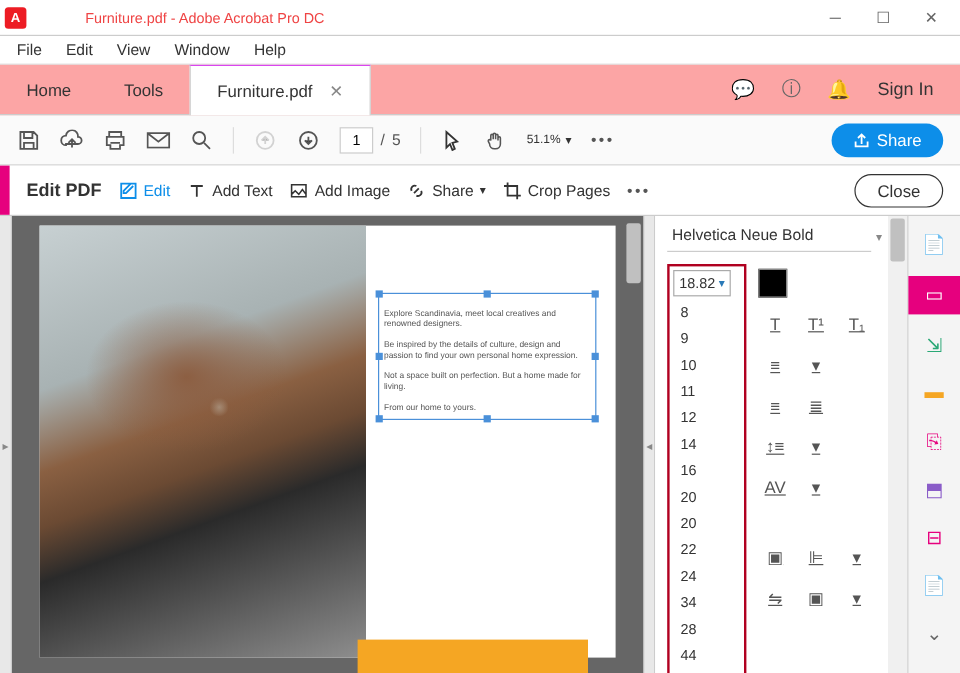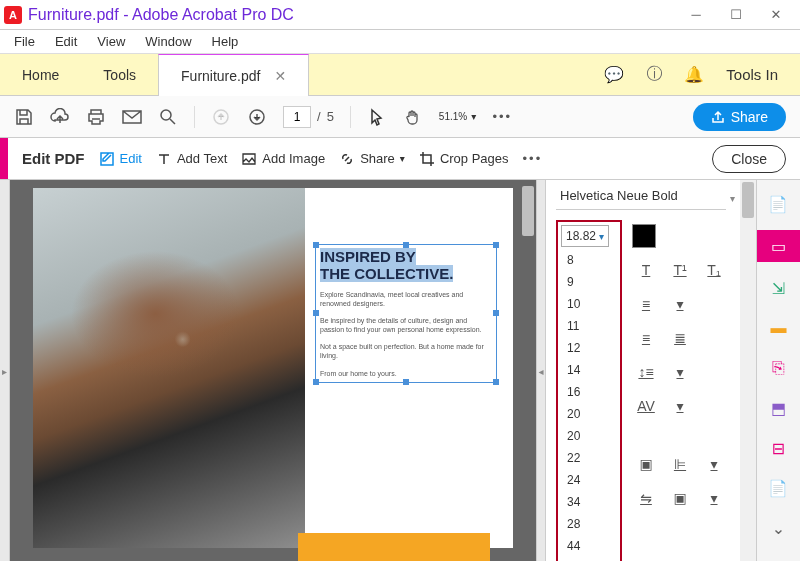--- a/index.html
+++ b/index.html
@@ -1,26 +1,26 @@
 <!DOCTYPE html>
 <html><head>
 <meta charset="utf-8">
 <style>
 * { box-sizing: border-box; margin: 0; padding: 0; font-family: "Segoe UI", Arial, sans-serif; }
 body { width: 800px; height: 561px; background: #fff; overflow: hidden; font-size: 13px; color: #333; }
 
 .titlebar { height: 30px; display: flex; align-items: center; padding: 0 4px; border-bottom: 1px solid #ccc; }
 .titlebar .logo { width: 18px; height: 18px; background: #ed1c24; border-radius: 3px; display:flex; align-items:center; justify-content:center; color:#fff; font-size:11px; font-weight:bold; margin-right:6px; }
-.titlebar .title { flex:1; font-size:16px; color:#6d28d9; }
+.titlebar .title { flex:1; font-size:12px; color:#ef4444;margin-left:43px; }
 .winbtn { width:40px; height:30px; display:flex; align-items:center; justify-content:center; color:#666; }
 
 .menubar { height:24px; display:flex; align-items:center; gap:4px; padding:0 6px; border-bottom:1px solid #ddd; font-size:13px; }
 .menubar .mi { padding:2px 8px; }
 
-.tabbar { height:42px; display:flex; align-items:center; background:#fef9c3; border-bottom:1px solid #ccc; position:relative; }
+.tabbar { height:42px; display:flex; align-items:center; background:#fca5a5; border-bottom:1px solid #ccc; position:relative; }
 .tabbar .tab { height:42px; padding:0 22px; display:flex; align-items:center; font-size:14px; color:#333; }
 .tabbar .tab.home { color:#333; }
 .tabbar .tab.active { background:#fff; border-top:1px solid #d946ef; border-left:1px solid #ccc; border-right:1px solid #ccc; margin-bottom:-1px; position:relative; }
 .tabbar .tab .close { margin-left:14px; color:#888; }
 .tabbar .right { margin-left:auto; display:flex; align-items:center; gap:22px; padding-right:22px; }
 .tabbar .right .ic { color:#666; font-size:16px; }
 
 .toolbar { height:42px; display:flex; align-items:center; gap:16px; padding:0 14px; border-bottom:1px solid #ccc; background:#fafafa; }
 .toolbar .ic { width:20px; color:#555; display:flex; align-items:center; justify-content:center; }
 .toolbar .sep { width:1px; height:22px; background:#ddd; }
@@ -94,21 +94,21 @@
   <div class="tab home">Home</div>
   <div class="tab">Tools</div>
   <div class="tab active">
     <span>Furniture.pdf</span>
     <span class="close">✕</span>
   </div>
   <div class="right">
     <span class="ic">💬</span>
     <span class="ic">ⓘ</span>
     <span class="ic">🔔</span>
-    <span style="font-size:15px;">Tools In</span>
+    <span style="font-size:15px;">Sign In</span>
   </div>
 </div>
 
 <div class="toolbar">
   <span class="ic">
       <svg width="18" height="18" viewBox="0 0 18 18">
         <path fill="none" stroke="#555" stroke-width="1.5" d="M2 2h11l3 3v11H2z M5 2v5h7V2 M5 16v-5h8v5"></path>
       </svg>
     </span>
   <span class="ic">
@@ -223,24 +223,20 @@
       <div class="textcol">
         <div class="textbox">
           <div class="handle" style="top:-3px;left:-3px;"></div>
             <div class="handle" style="top:-3px;left:50%;margin-left:-3px;"></div>
             <div class="handle" style="top:-3px;right:-3px;"></div>
           <div class="handle" style="top:50%;left:-3px;margin-top:-3px;"></div>
             <div class="handle" style="top:50%;right:-3px;margin-top:-3px;"></div>
           <div class="handle" style="bottom:-3px;left:-3px;"></div>
             <div class="handle" style="bottom:-3px;left:50%;margin-left:-3px;"></div>
             <div class="handle" style="bottom:-3px;right:-3px;"></div>
-          <div class="h1">
-            <span>INSPIRED BY</span><br>
-            <span>THE COLLECTIVE.</span>
-          </div>
           <div class="bodytxt">Explore Scandinavia, meet local creatives and renowned designers.</div>
           <div class="bodytxt">Be inspired by the details of culture, design and passion to find your own personal home expression.</div>
           <div class="bodytxt">Not a space built on perfection. But a home made for living.</div>
           <div class="bodytxt">From our home to yours.</div>
         </div>
       </div>
     </div>
     <div class="orangebar"></div>
     <div style="position:absolute;right:2px;top:6px;width:12px;height:50px;background:#c0c0c0;border-radius:2px;"></div>
   </div>

